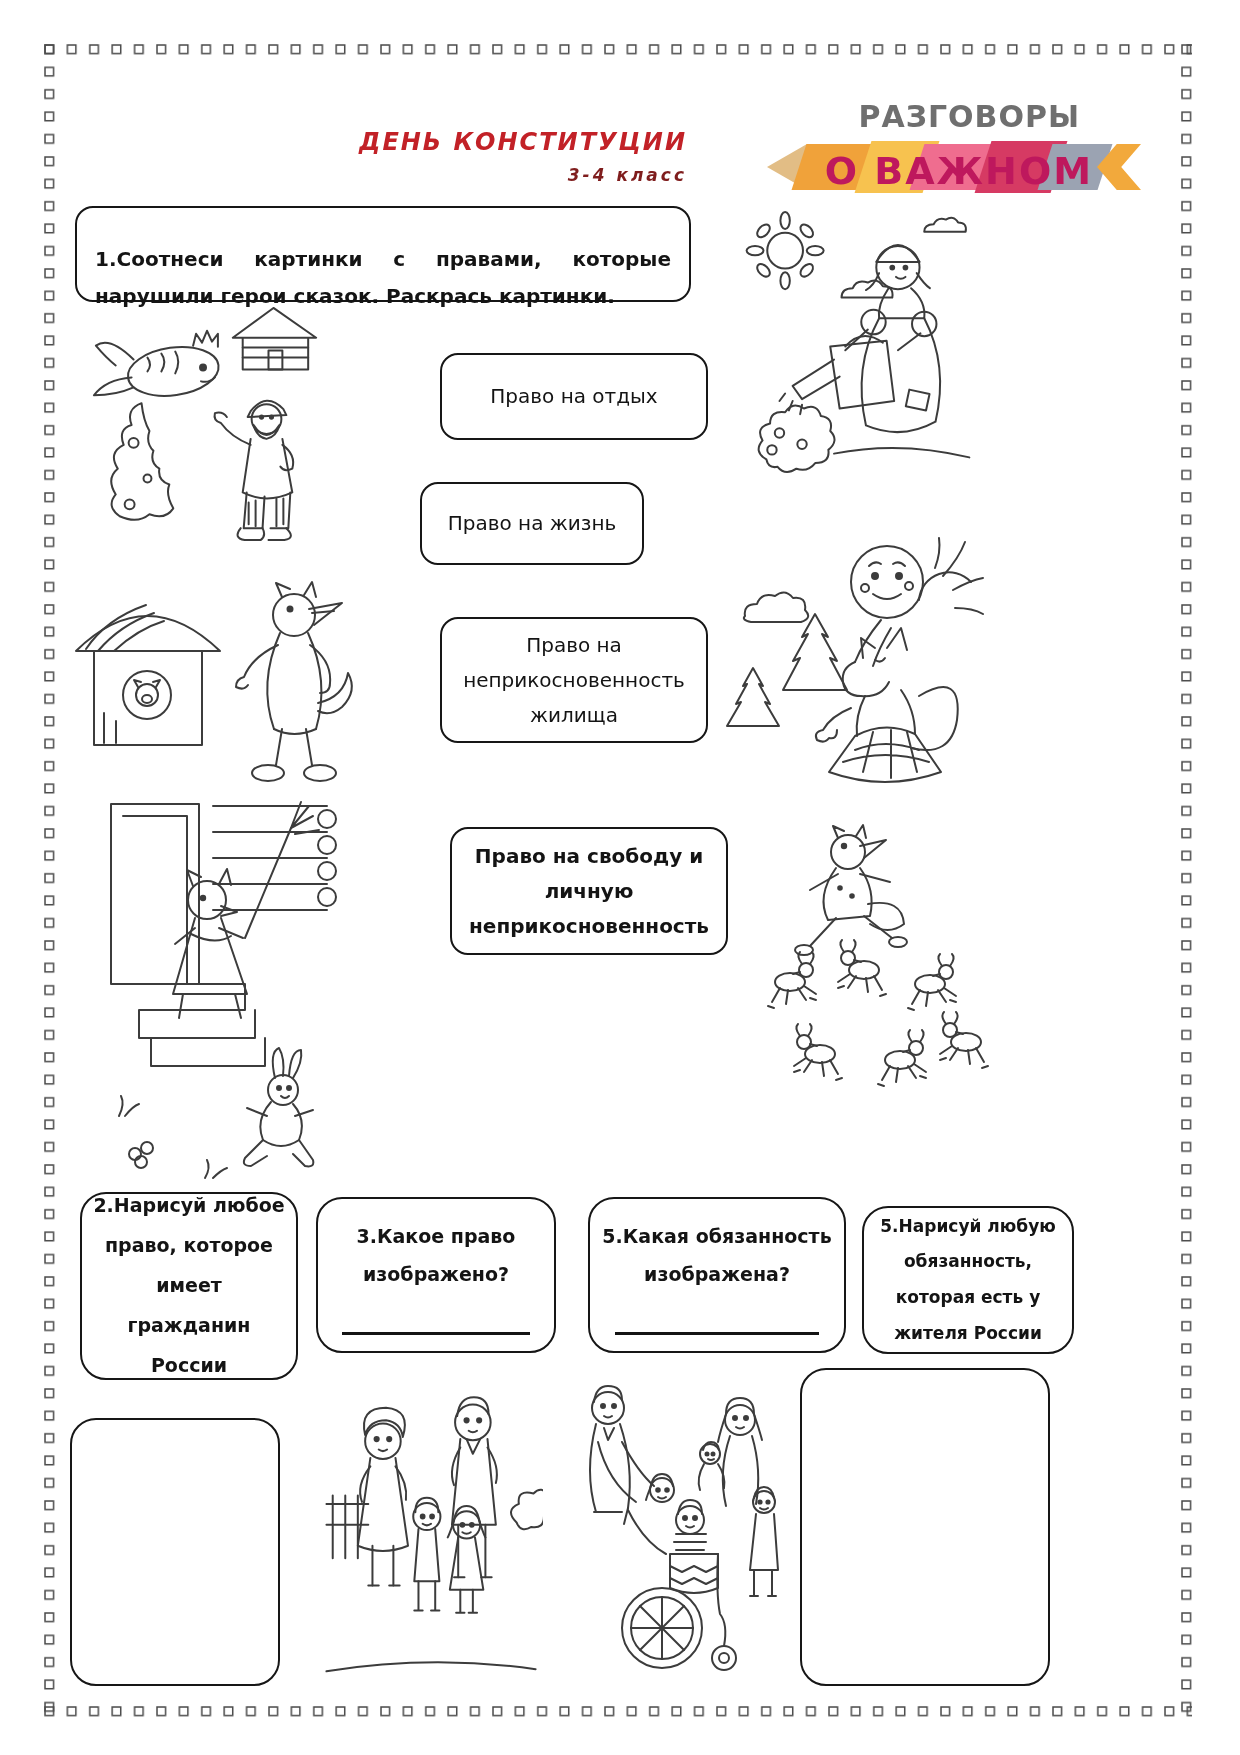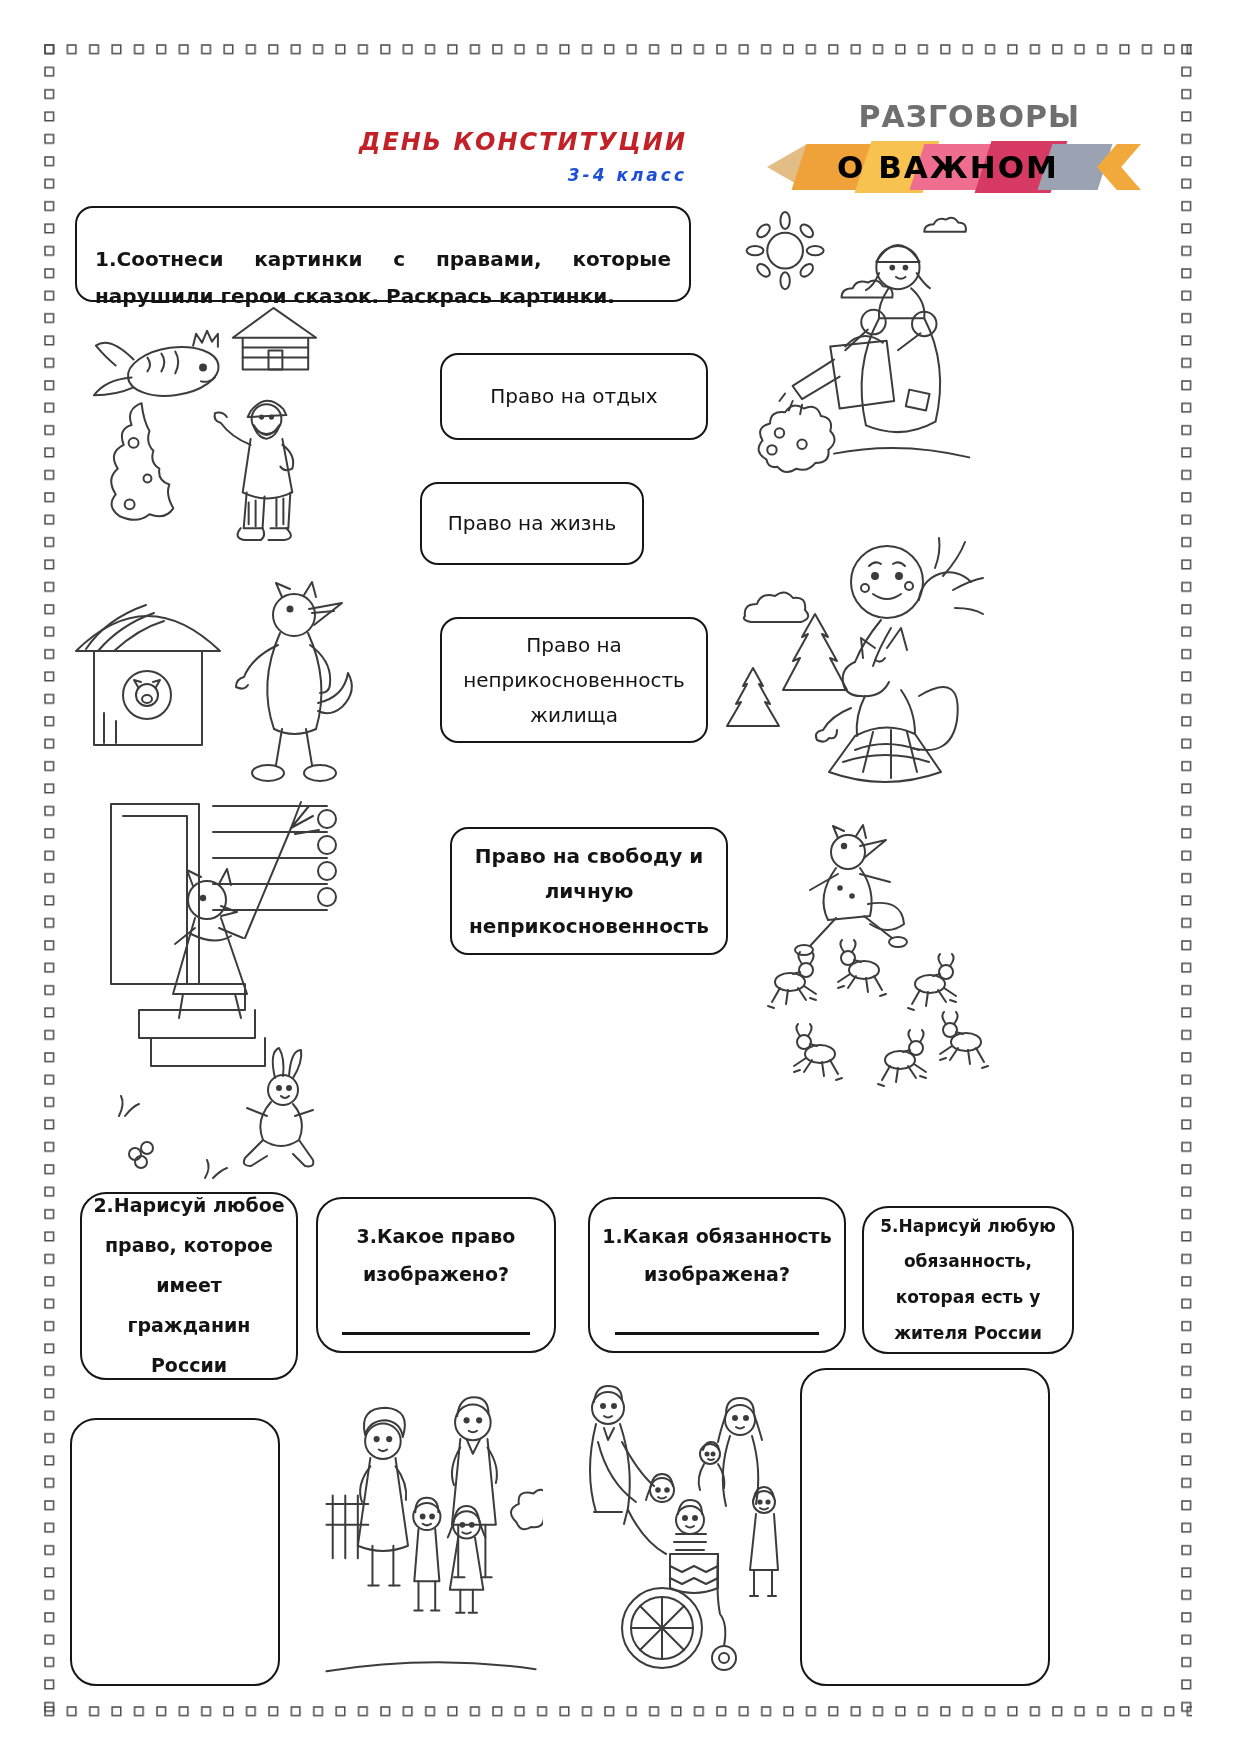--- a/index.html
+++ b/index.html
@@ -13,22 +13,22 @@
   #hdr .t2{font-size:17px;font-weight:bold;letter-spacing:3px;margin-top:9px;}
   
   #logoline{left:800px;top:99px;width:280px;text-align:right;font-size:30px;font-weight:bold;
             color:#6f6f6f;letter-spacing:1px;}
   #banner{left:767px;top:144px;width:374px;height:46px;}
   .bseg{position:absolute;top:0;height:46px;transform:skewX(-18deg);}
   .bArrL{position:absolute;left:0;top:0;width:40px;height:46px;
          clip-path:polygon(100% 0,0 50%,100% 100%);}
   .bChevR{position:absolute;left:330px;top:0;width:44px;height:46px;
          clip-path:polygon(100% 0,45% 0,0 50%,45% 100%,100% 100%,55% 50%);}
-  #banner .btxt{position:absolute;left:36px;right:48px;top:5px;text-align:center;color:#000000;
-        font-size:31px;font-weight:bold;letter-spacing:2px;white-space:nowrap;}
+  #banner .btxt{position:absolute;left:36px;right:48px;top:5px;text-align:right;color:#be185d;
+        font-size:38px;font-weight:bold;letter-spacing:2px;white-space:nowrap;}
   
   .rbox{position:absolute;border:2.5px solid #161616;border-radius:18px;background:#fff;
         box-sizing:border-box;}
   .rbig{border-radius:26px;}
   
   #task1{left:75px;top:206px;width:616px;height:96px;padding:11px 18px;}
   #task1 .txt{font-size:20px;font-weight:bold;line-height:1.85;text-align:justify;margin-top:22px;}
   
   .ropt{display:flex;align-items:center;justify-content:center;text-align:center;
         font-size:20px;line-height:1.75;padding:4px 4px;}
@@ -83,21 +83,21 @@
     <defs>
         <pattern id="p4" width="22.4" height="22.4" patternUnits="userSpaceOnUse">
       <rect x="1" y="1" width="8.5" height="8.5" fill="none" stroke="#4a4a4a" stroke-width="1.5"></rect>
         </pattern>
       </defs>
     <rect width="100%" height="100%" fill="url(#p4)"></rect>
   </svg>
 
   <div id="hdr" class="abs">
     <div class="t1" style="color: rgb(194, 33, 39);">ДЕНЬ КОНСТИТУЦИИ</div>
-    <div class="t2" style="color: #1d4ed8;">3-4 класс</div>
+    <div class="t2" style="color: #7f1d1d;">3-4 класс</div>
   </div>
 
   <div id="logoline" class="abs" style="color: rgb(111, 111, 111);">РАЗГОВОРЫ</div>
   <div id="banner" class="abs">
     <div class="bArrL" style="background: rgb(226, 189, 133);"></div>
     <div class="bseg" style="left: 32px; width: 78px; background: rgb(240, 162, 58);"></div>
     <div class="bseg" style="left: 96px; width: 68px; top: -3px; height: 52px; background: rgb(247, 194, 79);"></div>
     <div class="bseg" style="left: 150px; width: 80px; background: rgb(239, 109, 143);"></div>
     <div class="bseg" style="left: 216px; width: 76px; top: -3px; height: 52px; background: rgb(214, 58, 99);"></div>
     <div class="bseg" style="left: 278px; width: 60px; background: rgb(155, 163, 178);"></div>
@@ -307,21 +307,21 @@
   </svg>
 
   <div id="t2" class="rbox rbig btask">
     <span>2.Нарисуй любое право, которое имеет гражданин России</span>
   </div>
   <div id="t3" class="rbox rbig btask">
     <span>3.Какое право изображено?</span>
     <div class="ansline"></div>
   </div>
   <div id="t4" class="rbox rbig btask">
-    <span>1.Какая обязанность изображена?</span>
+    <span>5.Какая обязанность изображена?</span>
     <div class="ansline"></div>
   </div>
   <div id="t5" class="rbox rbig btask">
     <span>5.Нарисуй любую обязанность, которая есть у жителя России</span>
   </div>
 
   <div id="drawL" class="rbox rbig"></div>
   <div id="drawR" class="rbox rbig"></div>
 
   <svg class="art" style="left:318px;top:1368px" width="225" height="320" viewBox="0 0 215 306">

